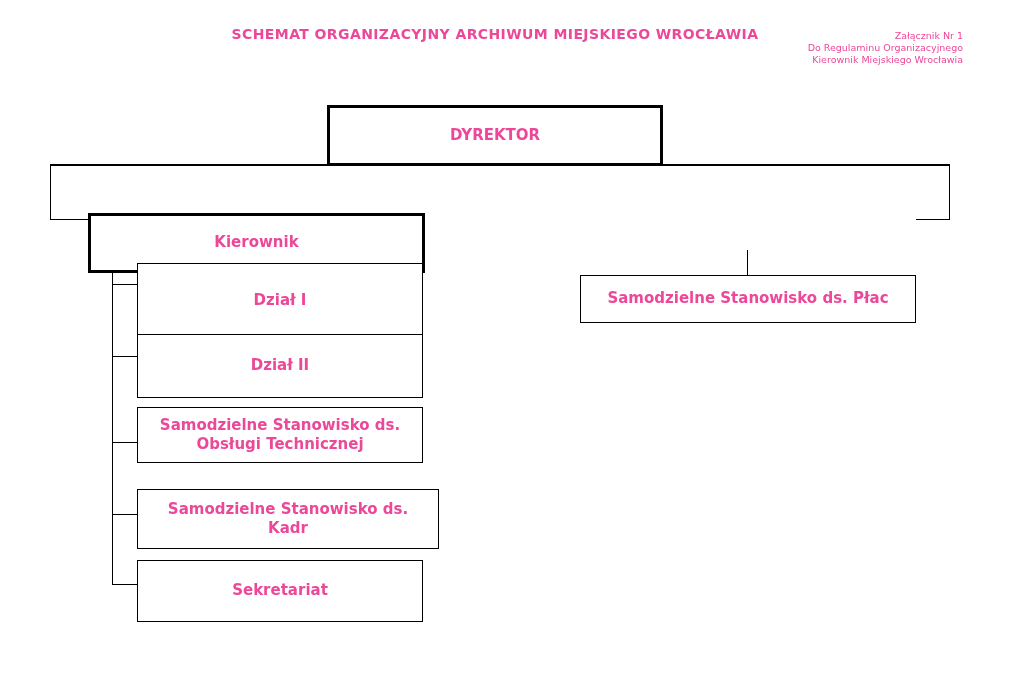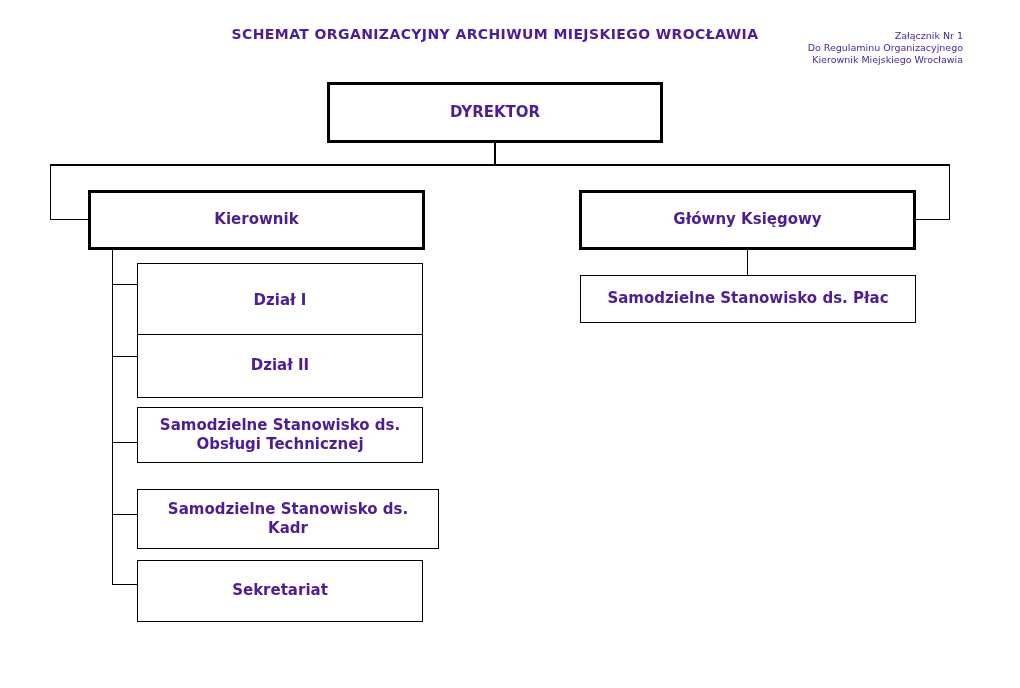--- a/index.html
+++ b/index.html
@@ -6,21 +6,21 @@
     margin: 0;
     padding: 0;
     background: #ffffff;
   }
   .canvas {
     position: relative;
     width: 1020px;
     height: 688px;
     background: #ffffff;
     font-family: "DejaVu Sans", "Liberation Sans", sans-serif;
-    color: #4c1d95;
+    color: #ec4899;
     overflow: hidden;
   }
   .title {
     position: absolute;
     left: 0;
     top: 26px;
     width: 990px;
     text-align: center;
     font-size: 14px;
     font-weight: bold;
@@ -43,21 +43,21 @@
     border: 1px solid #000000;
     display: flex;
     align-items: center;
     justify-content: center;
     text-align: center;
     font-size: 15px;
     font-weight: bold;
     line-height: 1.3;
     padding: 0 13px;
   }
-  .box.thick { border-width: 3px; }
+  .box.thick { border-width: 3px; margin-top: 23px; }
   .line {
     position: absolute;
     background: #000000;
   }
 </style>
 </head>
 <body>
 
 <div class="canvas">
 
@@ -82,23 +82,20 @@
   <div class="line" style="left:112px; top:514px; width:25px; height:1px;"></div>
   <div class="line" style="left:112px; top:584px; width:25px; height:1px;"></div>
 
   <div class="box thick" style="left:327px; top:82px; width:336px; height:61px;">
     <span>DYREKTOR</span>
   </div>
 
   <div class="box thick" style="left:88px; top:190px; width:337px; height:60px;">
     <span>Kierownik</span>
   </div>
-  <div class="box thick" style="left:579px; top:190px; width:337px; height:60px;">
-    <span>Główny Księgowy</span>
-  </div>
 
   <div class="box" style="left:137px; top:263px; width:286px; height:76px;">
     <span>Dział I</span>
   </div>
   <div class="box" style="left:137px; top:334px; width:286px; height:64px;">
     <span>Dział II</span>
   </div>
   <div class="box" style="left:137px; top:407px; width:286px; height:56px;">
     <span>Samodzielne Stanowisko ds. Obsługi Technicznej</span>
   </div>

